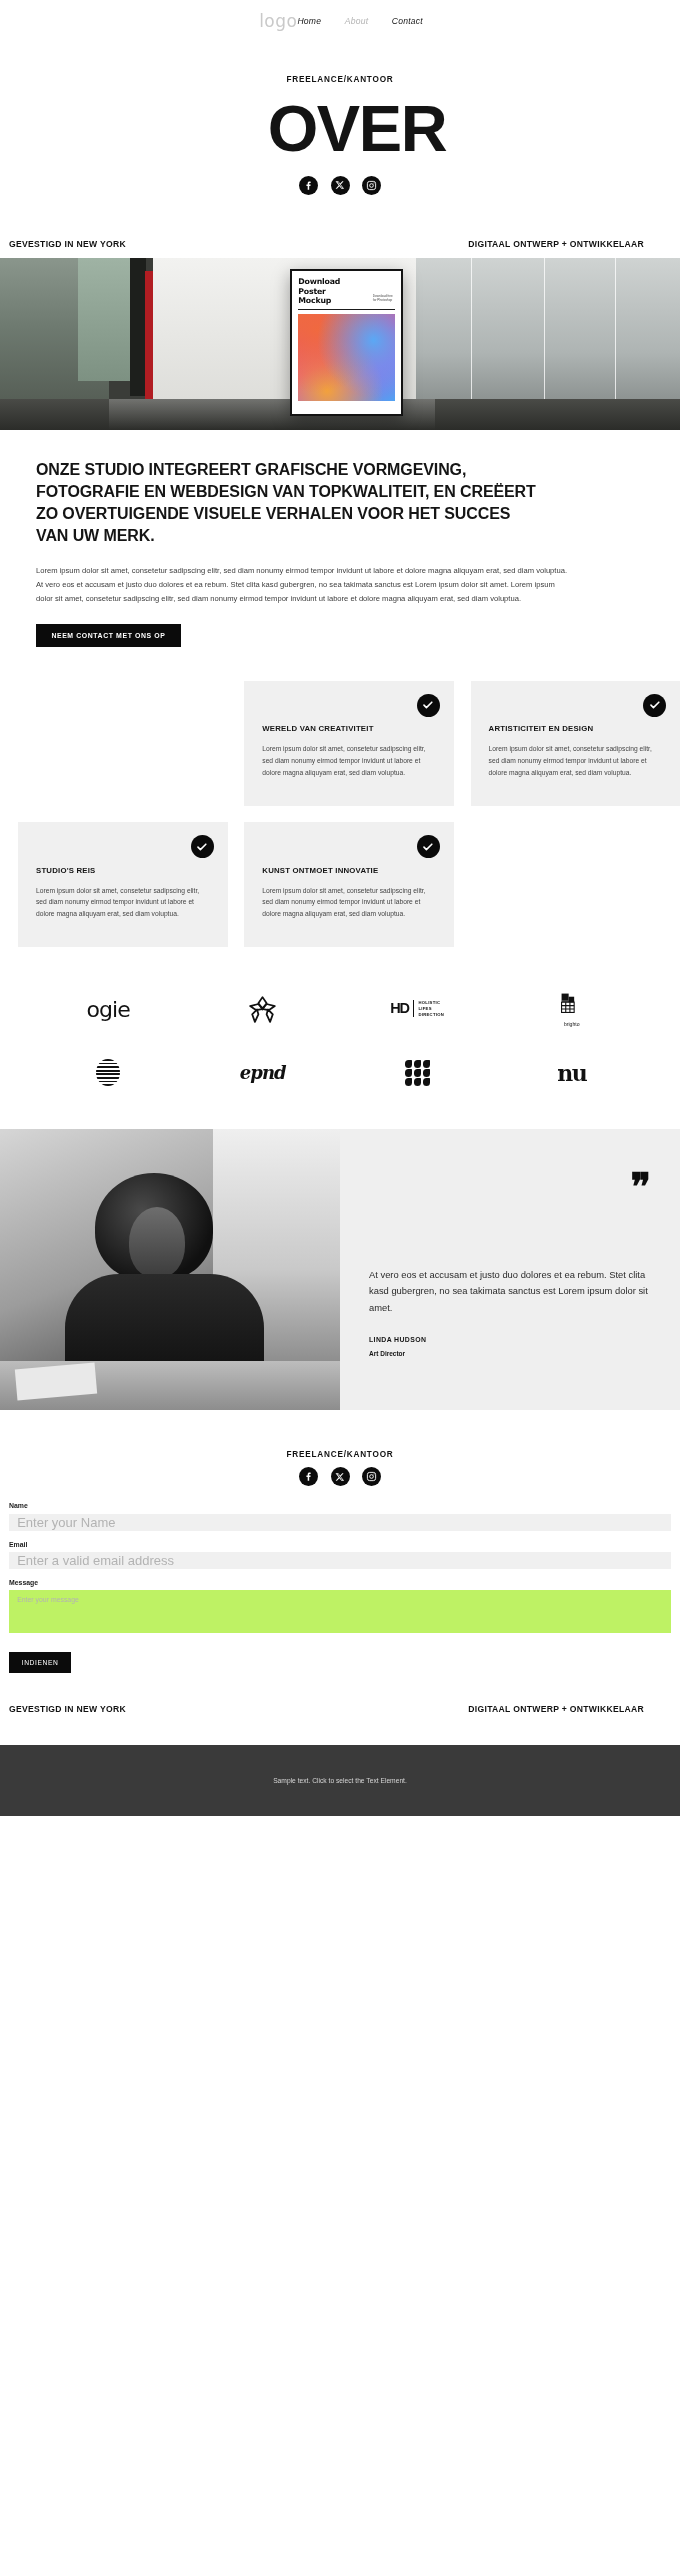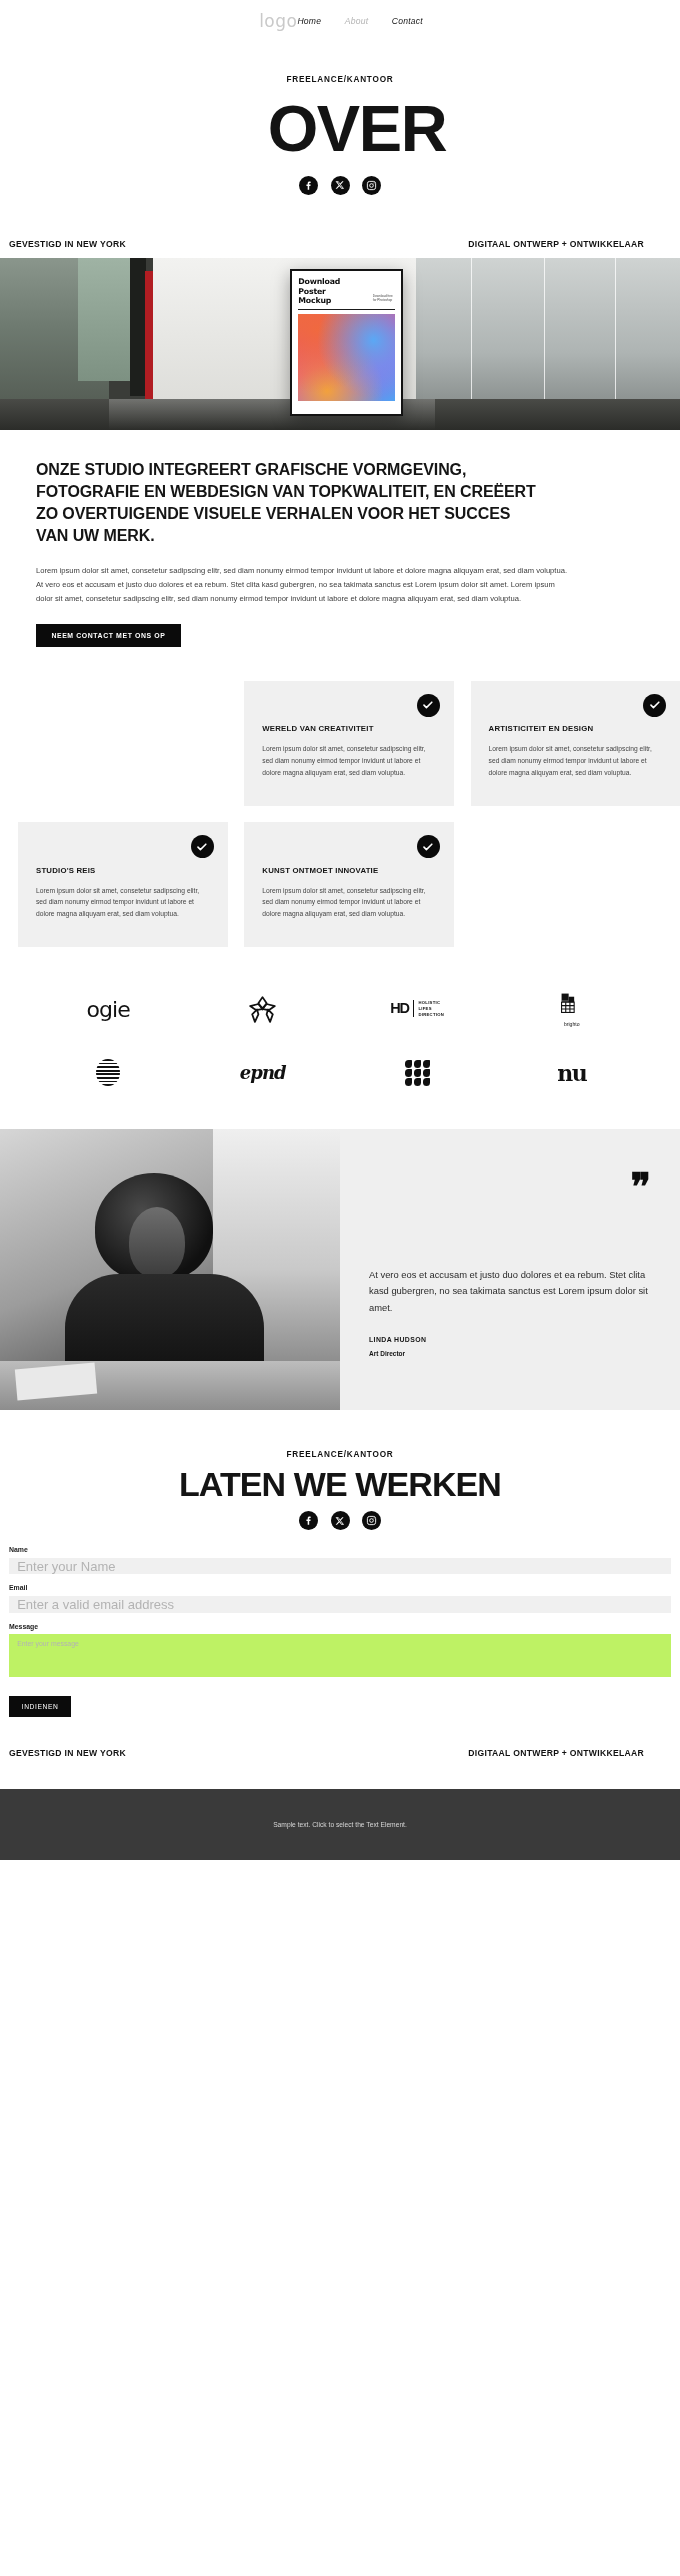--- a/index.html
+++ b/index.html
@@ -589,21 +589,20 @@
   <div class="testi-card">
     <div class="quote-mark">❞</div>
     <p class="testi-quote">At vero eos et accusam et justo duo dolores et ea rebum. Stet clita kasd gubergren, no sea takimata sanctus est Lorem ipsum dolor sit amet.</p>
     <div class="testi-name">LINDA HUDSON</div>
     <div class="testi-role">Art Director</div>
   </div>
 </section>
 
 <section class="cta">
   <div class="eyebrow">FREELANCE/KANTOOR</div>
-  <h2 class="cta-title">LATEN WE WERKEN</h2>
   <div class="social-row">
     <a class="social-badge" href="#">
       <svg width="11" height="11" viewBox="0 0 24 24" fill="#fff">
           <path d="M13.5 21v-8h2.7l.4-3.1h-3.1V7.9c0-.9.25-1.5 1.55-1.5H16.7V3.6c-.29-.04-1.28-.13-2.43-.13-2.41 0-4.06 1.47-4.06 4.17V9.9H7.5V13h2.71v8z"></path>
         </svg>
     </a>
     <a class="social-badge" href="#">
       <svg width="10" height="10" viewBox="0 0 24 24" fill="#fff">
           <path d="M17.5 3h3.2l-7 8 8.2 10h-6.4l-5-6.1L4.7 21H1.5l7.5-8.6L1.2 3h6.6l4.5 5.6zm-1.1 16.1h1.8L7.7 4.8H5.8z"></path>
         </svg>

